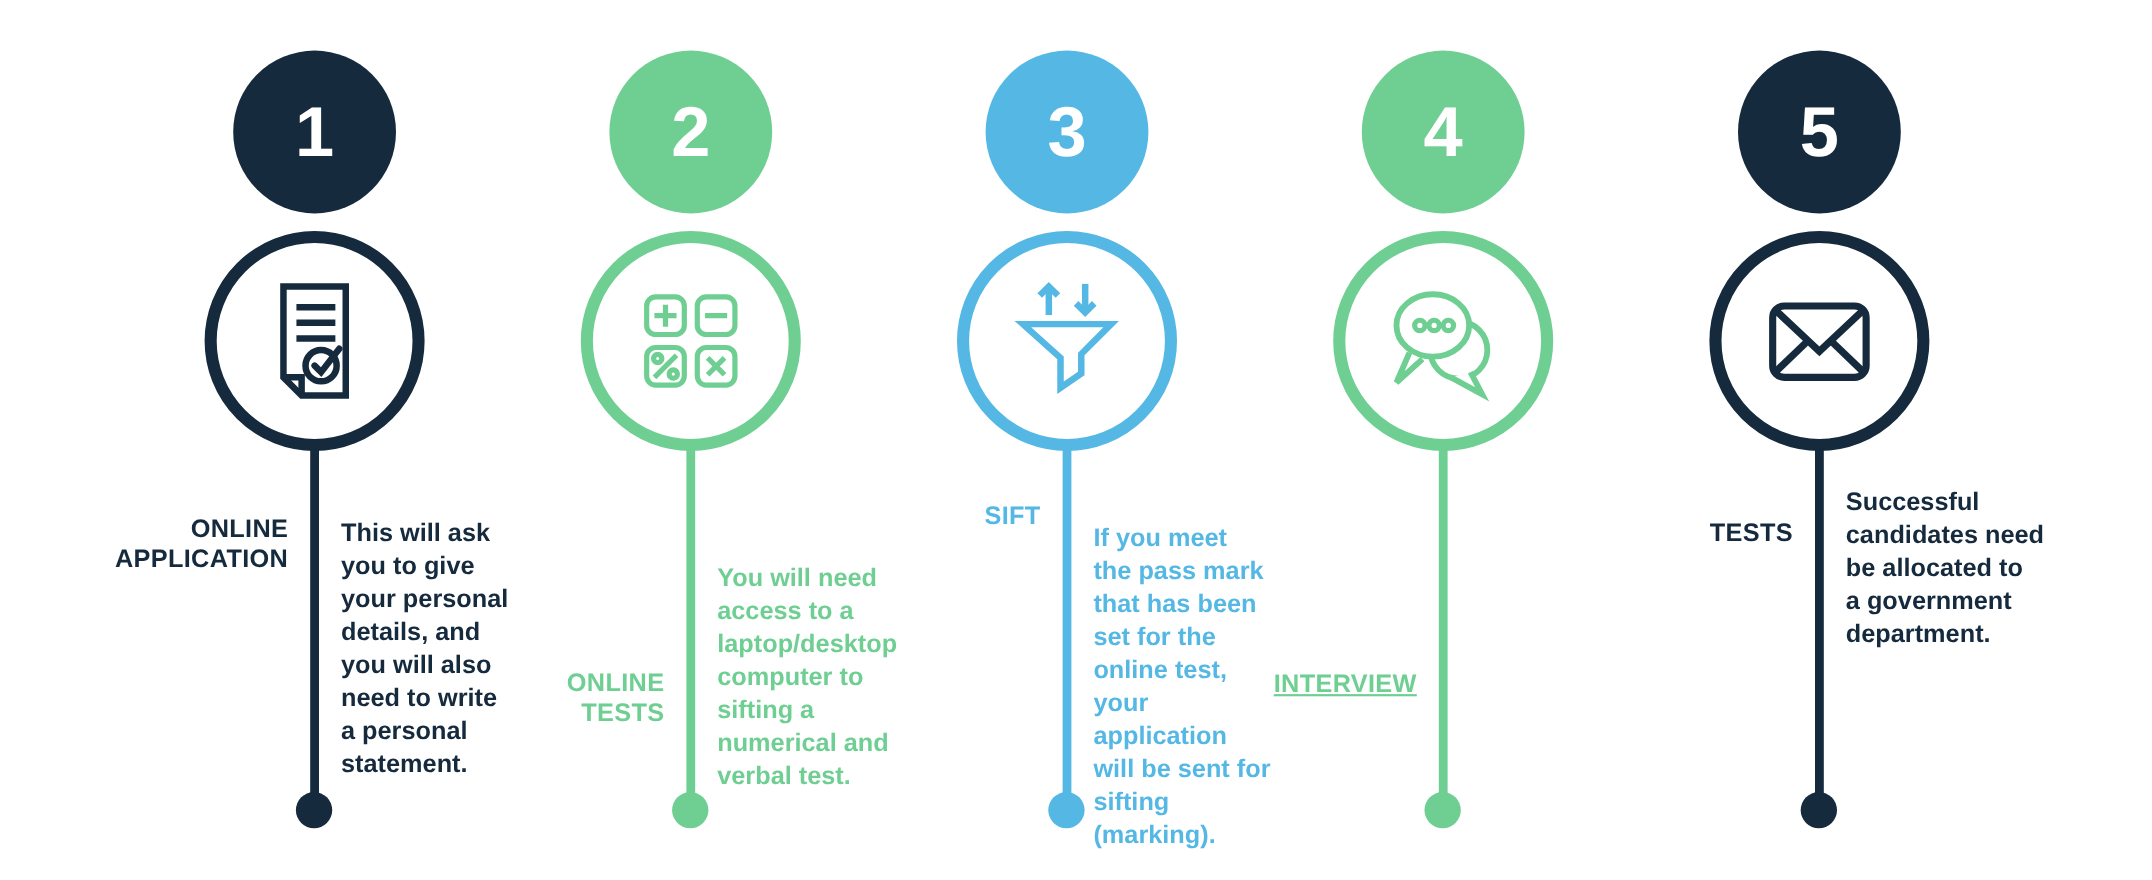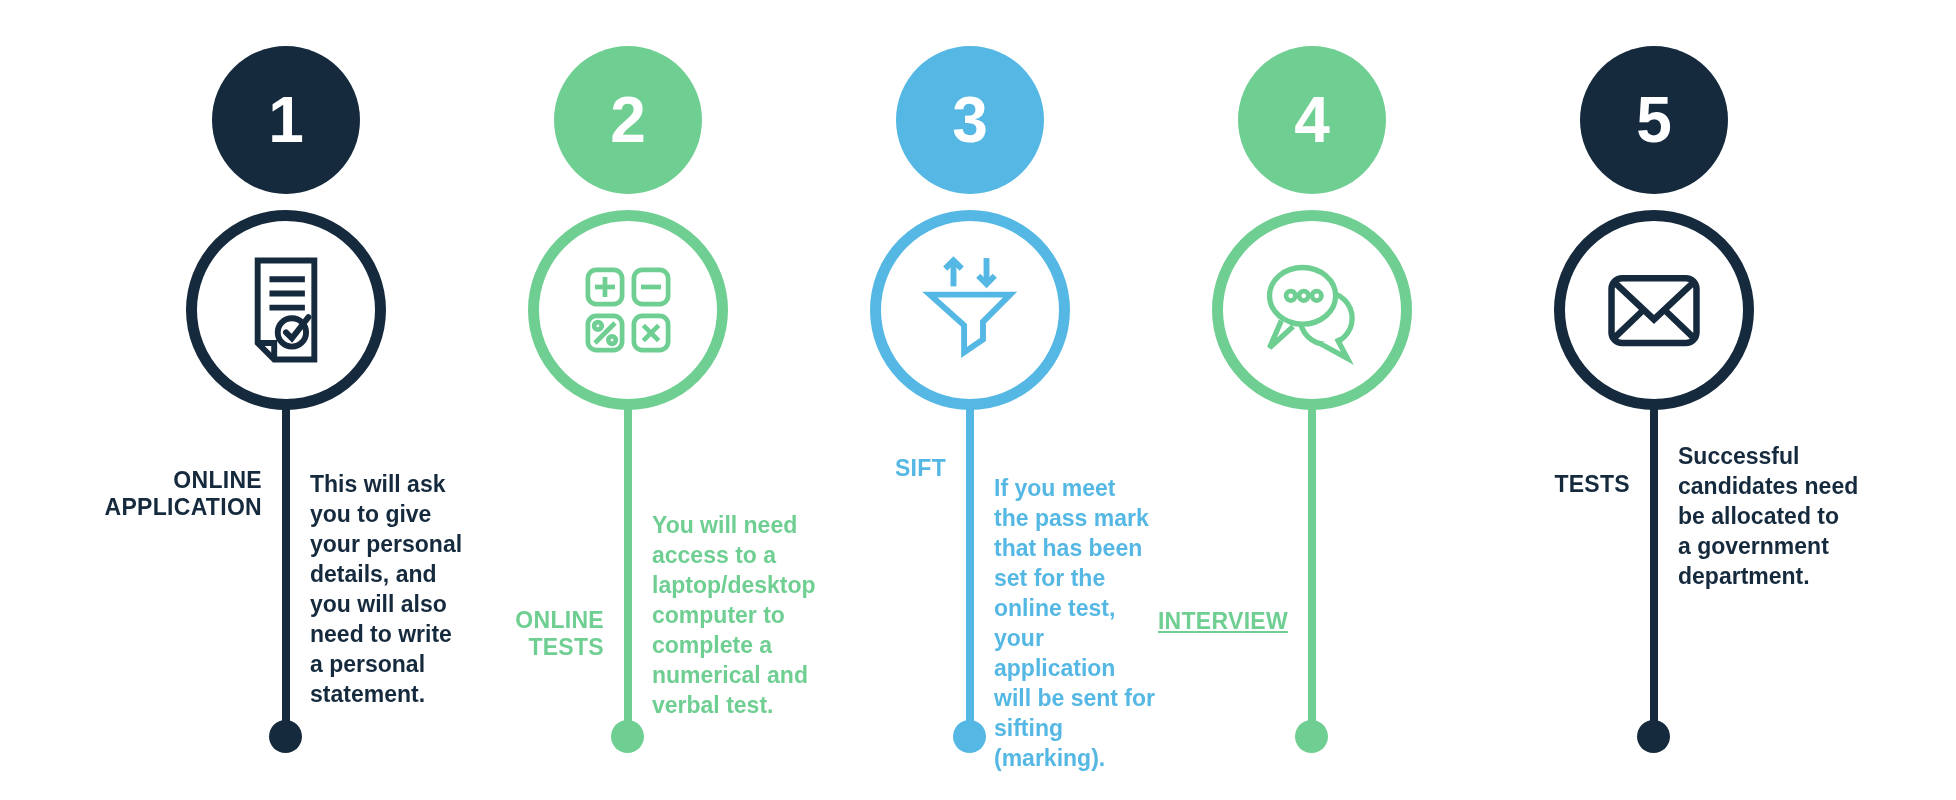--- a/index.html
+++ b/index.html
@@ -92,21 +92,21 @@
       </svg>
     </div>
     <div class="stem"></div>
     <div class="dot"></div>
     <div class="step-label" style="top:607px;">ONLINE
 TESTS</div>
     <div class="step-desc" style="top:510px;">You will need
 access to a
 laptop/desktop
 computer to
-complete a
+sifting a
 numerical and
 verbal test.</div>
   </div>
 
   <div class="step" style="left: 798px; --c: #55b8e4;">
     <div class="num-circle">
       <span>3</span>
     </div>
     <div class="icon-circle">
       <svg width="118" height="118" viewBox="0 0 100 100" fill="none" stroke="currentColor" stroke-width="5">

